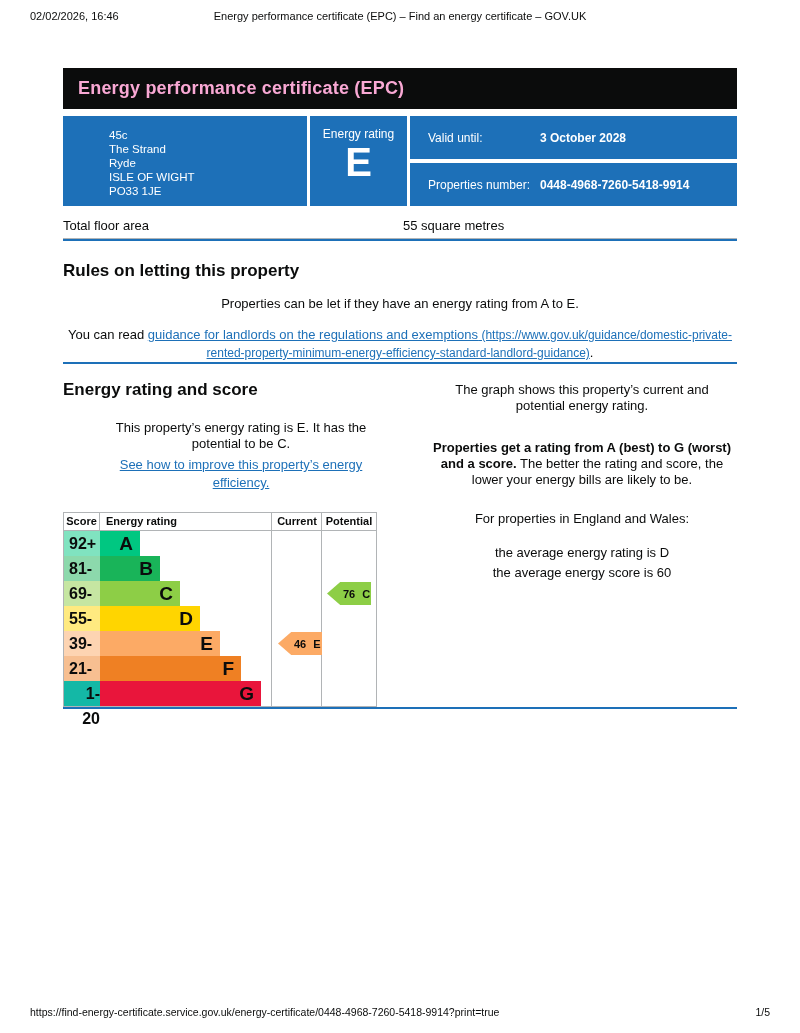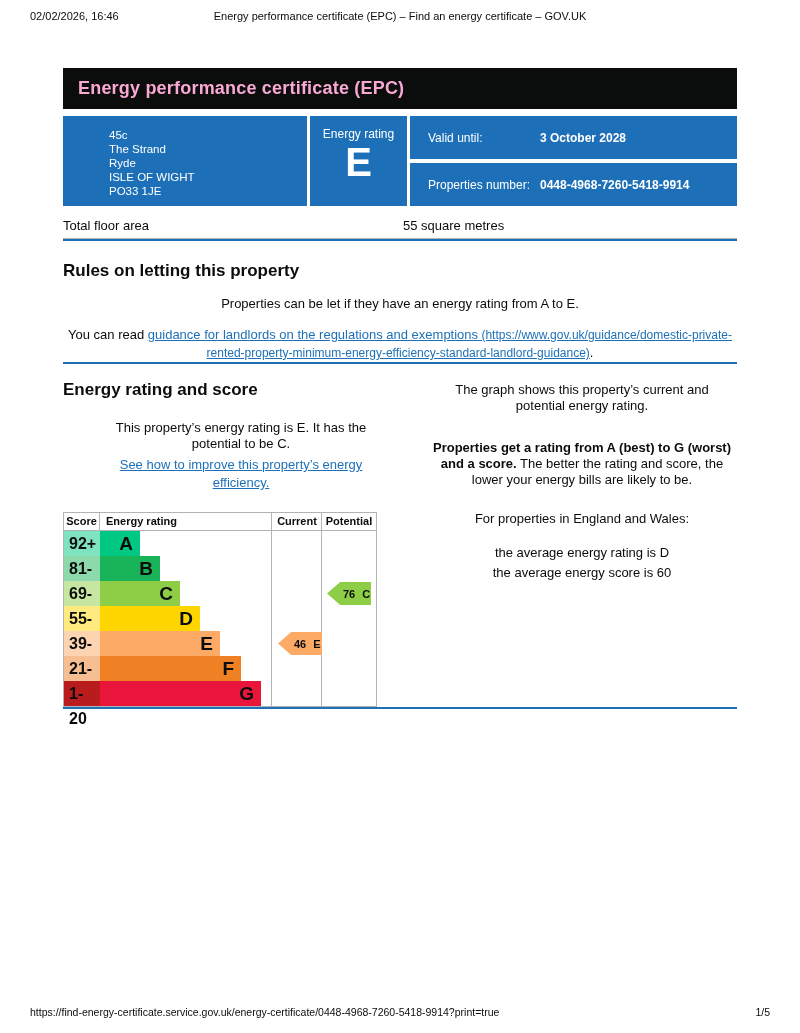--- a/index.html
+++ b/index.html
@@ -169,21 +169,21 @@
                 <span>E</span>
               </div>
           </div>
           <div class="band-row">
             <div class="band-score" style="background: rgb(247, 191, 145);">21-38</div>
             <div class="band-bar" style="width: 141px; background: rgb(239, 128, 35);">
                 <span>F</span>
               </div>
           </div>
           <div class="band-row">
-            <div class="band-score" style="background: #b91c1c;">1-20</div>
+            <div class="band-score" style="background: #14b8a6; text-align: right;">1-20</div>
             <div class="band-bar" style="width: 161px; background: rgb(233, 21, 59);">
                 <span>G</span>
               </div>
           </div>
         </div>
         <div class="vline vline-1"></div>
         <div class="vline vline-2"></div>
         <div class="arrow arrow-current" style="background: rgb(252, 170, 101);">
           <span>46</span>
             <span>E</span>

